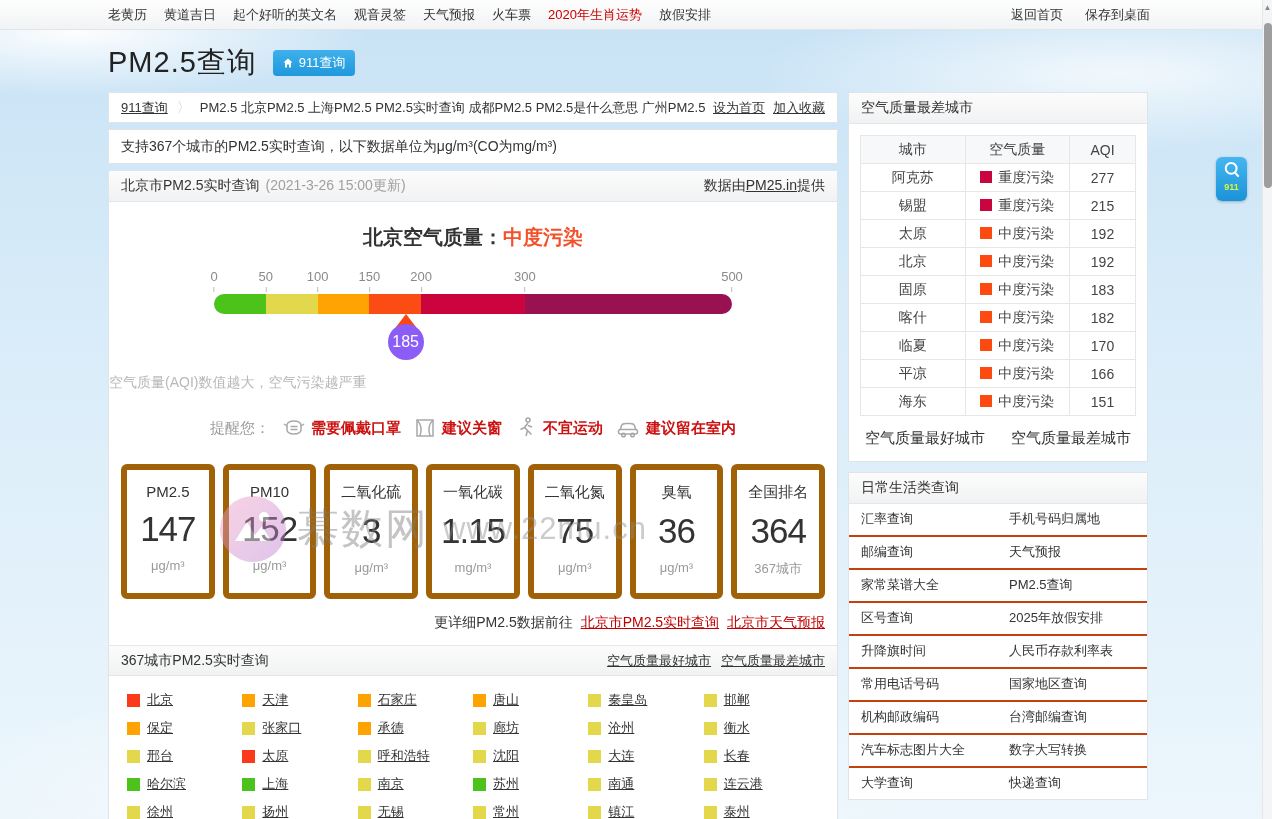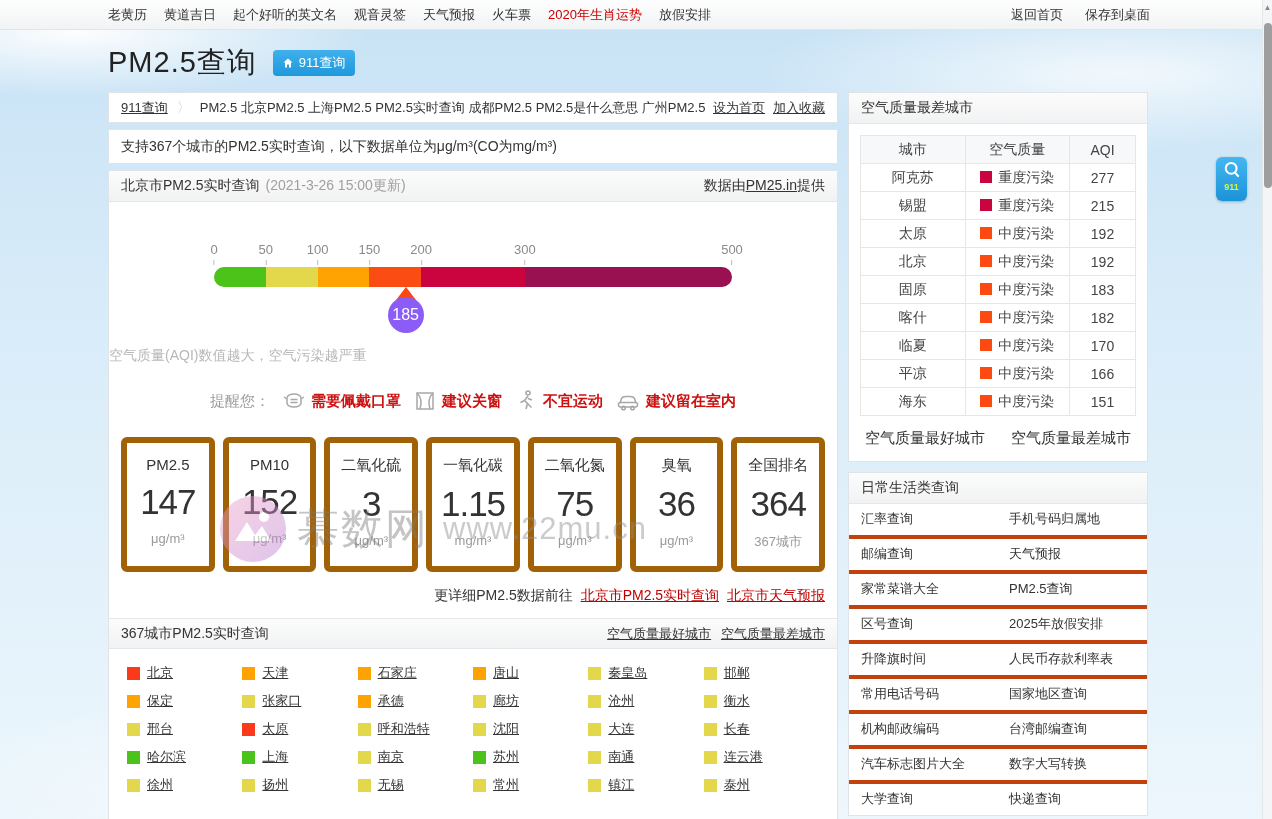--- a/index.html
+++ b/index.html
@@ -102,21 +102,21 @@
 
   
   .panel { margin-bottom:10px; }
   .worst-table { width:calc(100% - 22px); margin:11px; border-collapse:collapse; font-size:14px; color:#444; }
   .worst-table th, .worst-table td { border:1px solid #e6e6e6; height:28px; text-align:center; font-weight:normal; }
   .worst-table th { background:#f7f8f9; }
   .q-sq { display:inline-block; width:12px; height:12px; margin-right:6px; vertical-align:-1px; }
   .panel-footer { display:flex; justify-content:space-between; padding:2px 16px 13px; font-size:15px; color:#333; }
   .panel-footer a { color:#333; }
 
-  .d-row { display:flex; border-bottom:4px solid #c2410c; padding:6px 12px 7px; font-size:13px; }
+  .d-row { display:flex; border-bottom:2px solid #c2410c; padding:6px 12px 7px; font-size:13px; }
   .d-row:last-child { border-bottom:none; }
   .d-row a { color:#333; }
   .d-left { width:148px; flex:none; }
 
   
   .float-badge { position:absolute; right:25px; top:157px; width:31px; height:44px; border-radius:6px;
     background:linear-gradient(#46b6f1,#1b93d8); z-index:8; text-align:center; padding-top:3px;
     box-shadow:0 1px 3px rgba(0,0,0,.25); }
   .float-badge .b911 { color:#d9f53a; font-size:9px; font-weight:bold; display:block; margin-top:-2px; }
   .scrollbar { position:absolute; right:0; top:0; width:10px; height:819px; background:#f3f5f7; z-index:9;
@@ -176,20 +176,23 @@
       <div class="box main-box">
         <div class="box-header">
           <span>北京市PM2.5实时查询</span>
           <span class="bh-updated">(2021-3-26 15:00更新)</span>
           <span class="bh-right">
             <span>数据由</span><a class="src">PM25.in</a><span>提供</span>
           </span>
         </div>
 
         <div class="aqi-area">
+          <div class="aqi-title">
+            <span>北京空气质量：</span><span class="level">中度污染</span>
+          </div>
 
           <div class="gauge">
             <div class="ticks">
 
             <span class="tick" style="left: 0%;"><span class="tick-num">0</span><span class="tick-mark"></span></span>
                 <span class="tick" style="left: 10%;"><span class="tick-num">50</span><span class="tick-mark"></span></span>
                 <span class="tick" style="left: 20%;"><span class="tick-num">100</span><span class="tick-mark"></span></span>
                 <span class="tick" style="left: 30%;"><span class="tick-num">150</span><span class="tick-mark"></span></span>
                 <span class="tick" style="left: 40%;"><span class="tick-num">200</span><span class="tick-mark"></span></span>
                 <span class="tick" style="left: 60%;"><span class="tick-num">300</span><span class="tick-mark"></span></span>

